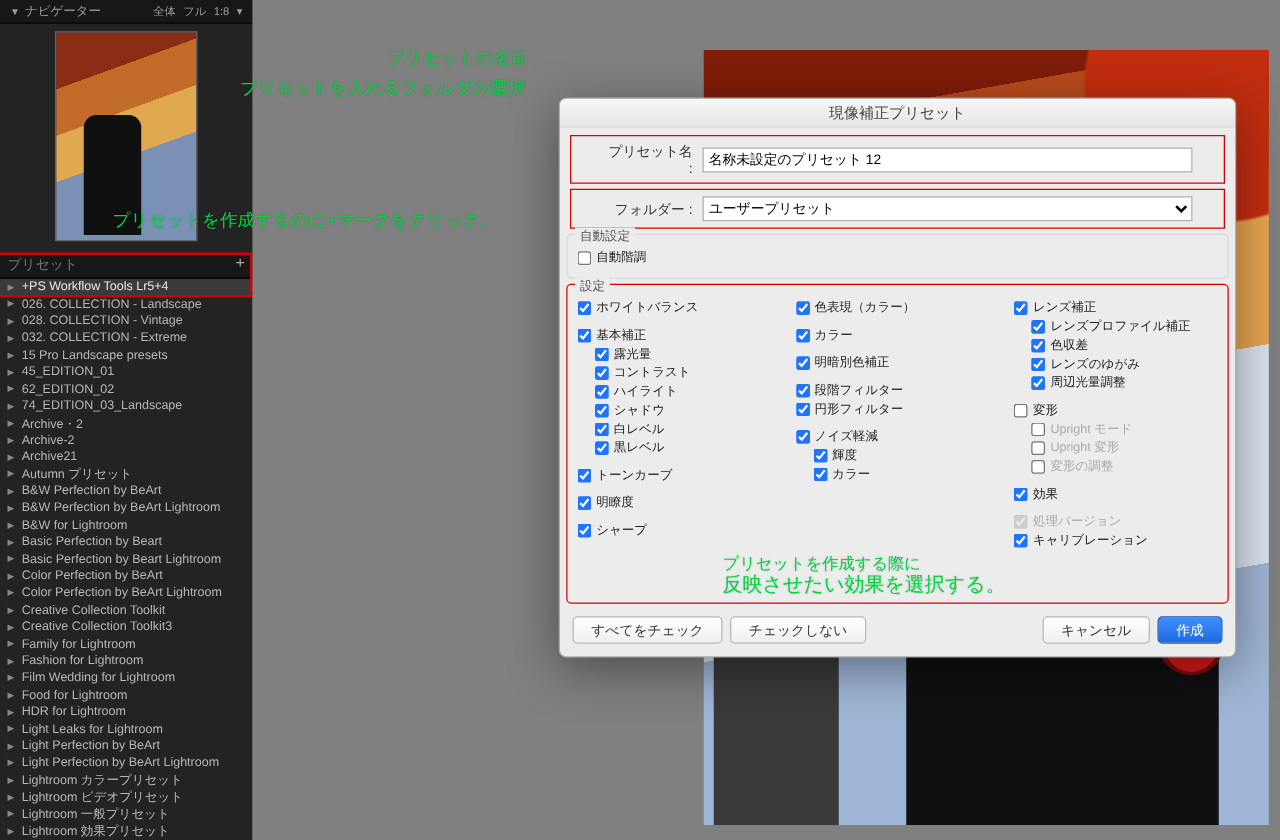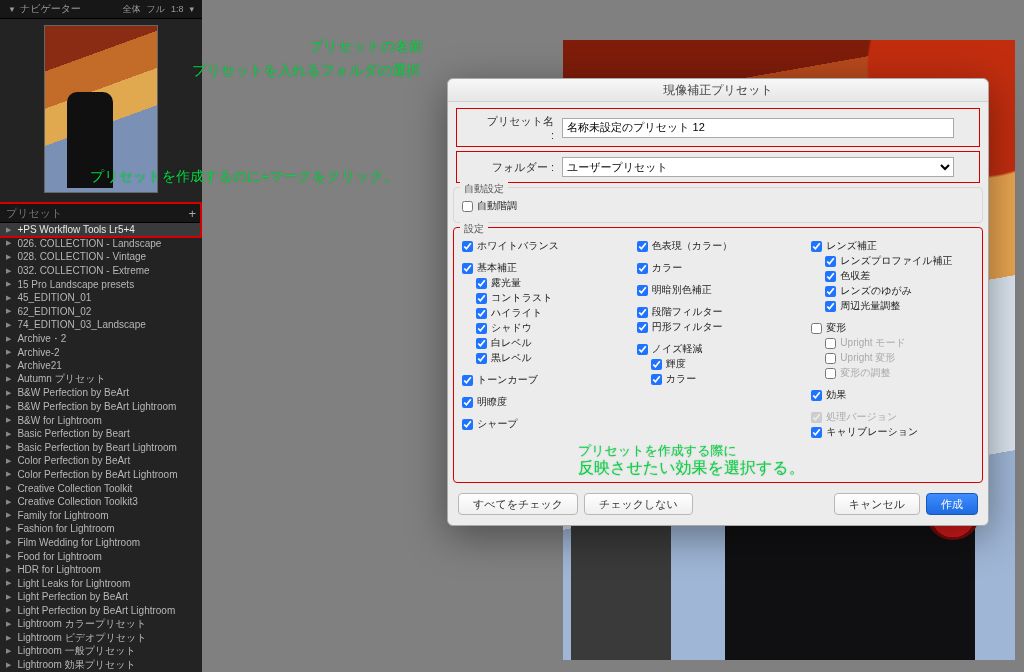--- a/index.html
+++ b/index.html
@@ -5,21 +5,21 @@
 html,body{margin:0;padding:0;width:1024px;height:672px;background:#808080;font-family:-apple-system,"Hiragino Kaku Gothic ProN","Helvetica Neue",Arial,sans-serif;font-size:11px;overflow:hidden}
 .app{display:flex;height:672px;width:1024px}
 .leftpanel{width:202px;background:#232324;color:#bbb;display:flex;flex-direction:column}
 .nav-header{height:18px;background:#171718;border-bottom:1px solid #000;display:flex;align-items:center;padding:0 8px;color:#9a9a9a;font-size:10px}
 .nav-header .tri{font-size:8px;margin-right:4px}
 .nav-header .sp{flex:1}
 .nav-header .n{margin-left:6px;font-size:9px}
 .preview{background:#232324;display:flex;justify-content:center;padding:6px 0 10px}
 .preview .frame{width:112px;height:166px;border:1px solid #666;background:linear-gradient(160deg,#8a2c14 0 22%,#c36b29 22% 40%,#e0a84f 40% 58%,#7a91b5 58% 100%);position:relative}
 .preview .frame .person{position:absolute;left:22px;bottom:4px;width:46px;height:96px;background:#101010;border-radius:10px 10px 0 0}
-.presets-head{position:relative;height:18px;background:#171718;color:#777;display:flex;align-items:center;padding:0 6px;border-top:1px solid #000;border-bottom:1px solid #000}
+.presets-head{position:relative;height:18px;background:#171718;color:#777;display:flex;align-items:flex-start;padding:0 6px;border-top:1px solid #000;border-bottom:1px solid #000}
 .presets-head .plus{margin-left:auto;color:#aaa;font-size:13px;line-height:11px}
 .hl-red{position:absolute;border:2px solid #d40000;pointer-events:none}
 .preset-list{flex:1;overflow:hidden}
 .preset-item{display:flex;align-items:center;height:13.6px;padding-left:6px;color:#b7b7b7;font-size:10px;white-space:nowrap;overflow:hidden}
 .preset-item .arr{font-size:7px;color:#888;margin-right:6px}
 .preset-item.sel{background:#3a3a3c;color:#e8e8e8}
 .main{flex:1;position:relative;background:#808080}
 .photo{position:absolute;left:361px;top:40px;width:452px;height:620px;background:linear-gradient(170deg,#7f1c0a 0 10%,#b74a1c 10% 25%,#e8a450 25% 45%,#dbe4ef 45% 70%,#9fb6d6 70% 100%)}
 .photo .branch{position:absolute;right:0;top:0;width:180px;height:260px;background:radial-gradient(circle at 80% 10%,#c22d0f 0 40%,transparent 41%)}
 .photo .subj{position:absolute;right:40px;bottom:0;width:250px;height:340px;background:#101012;border-radius:40px 40px 0 0}

